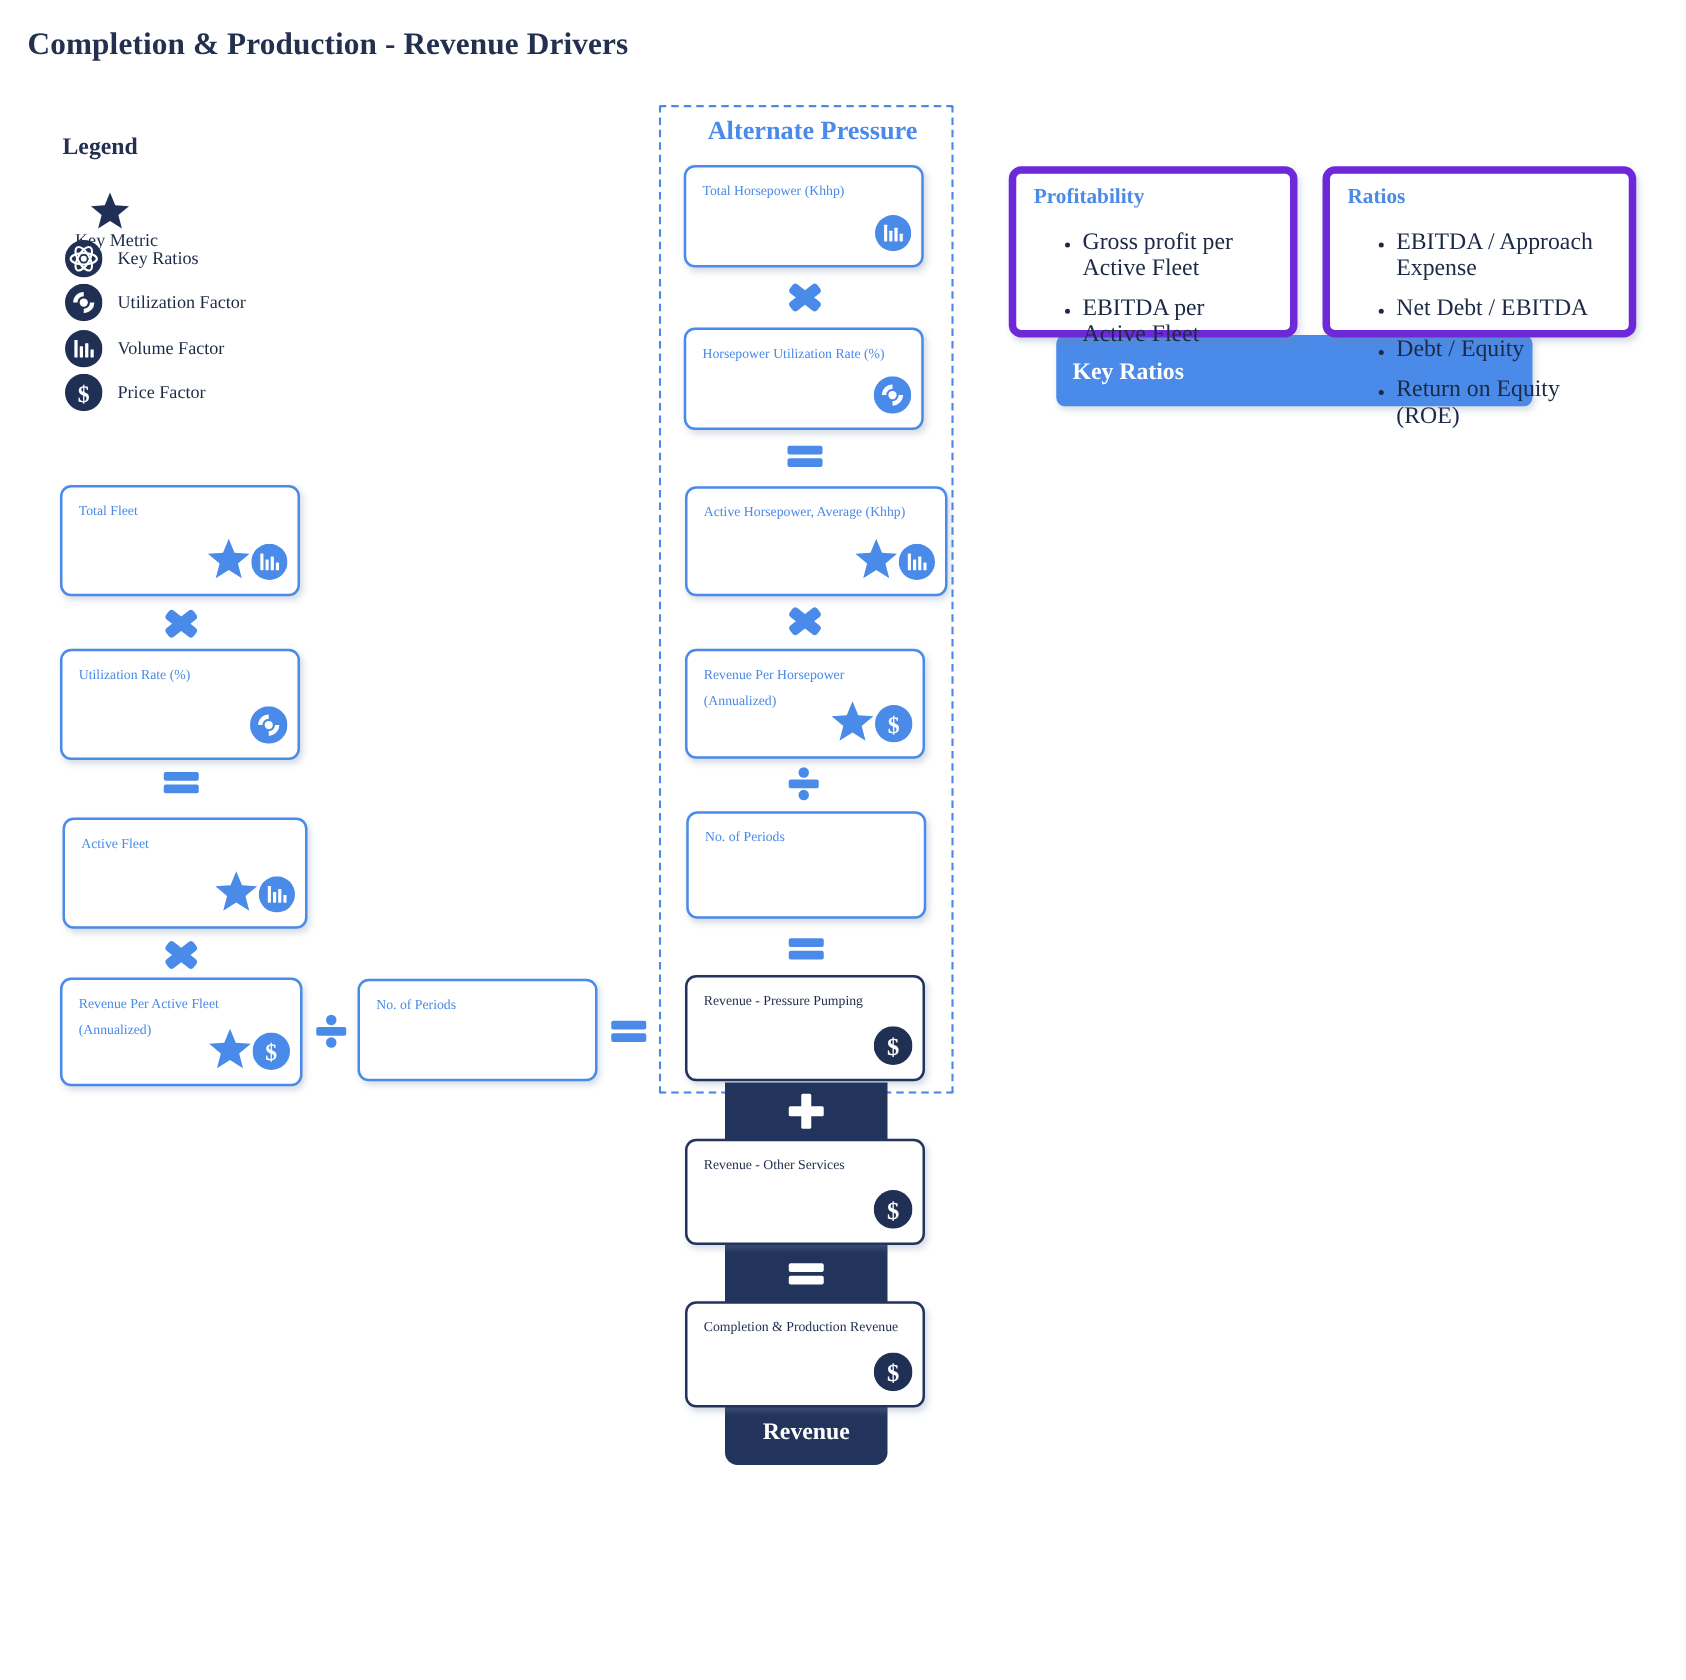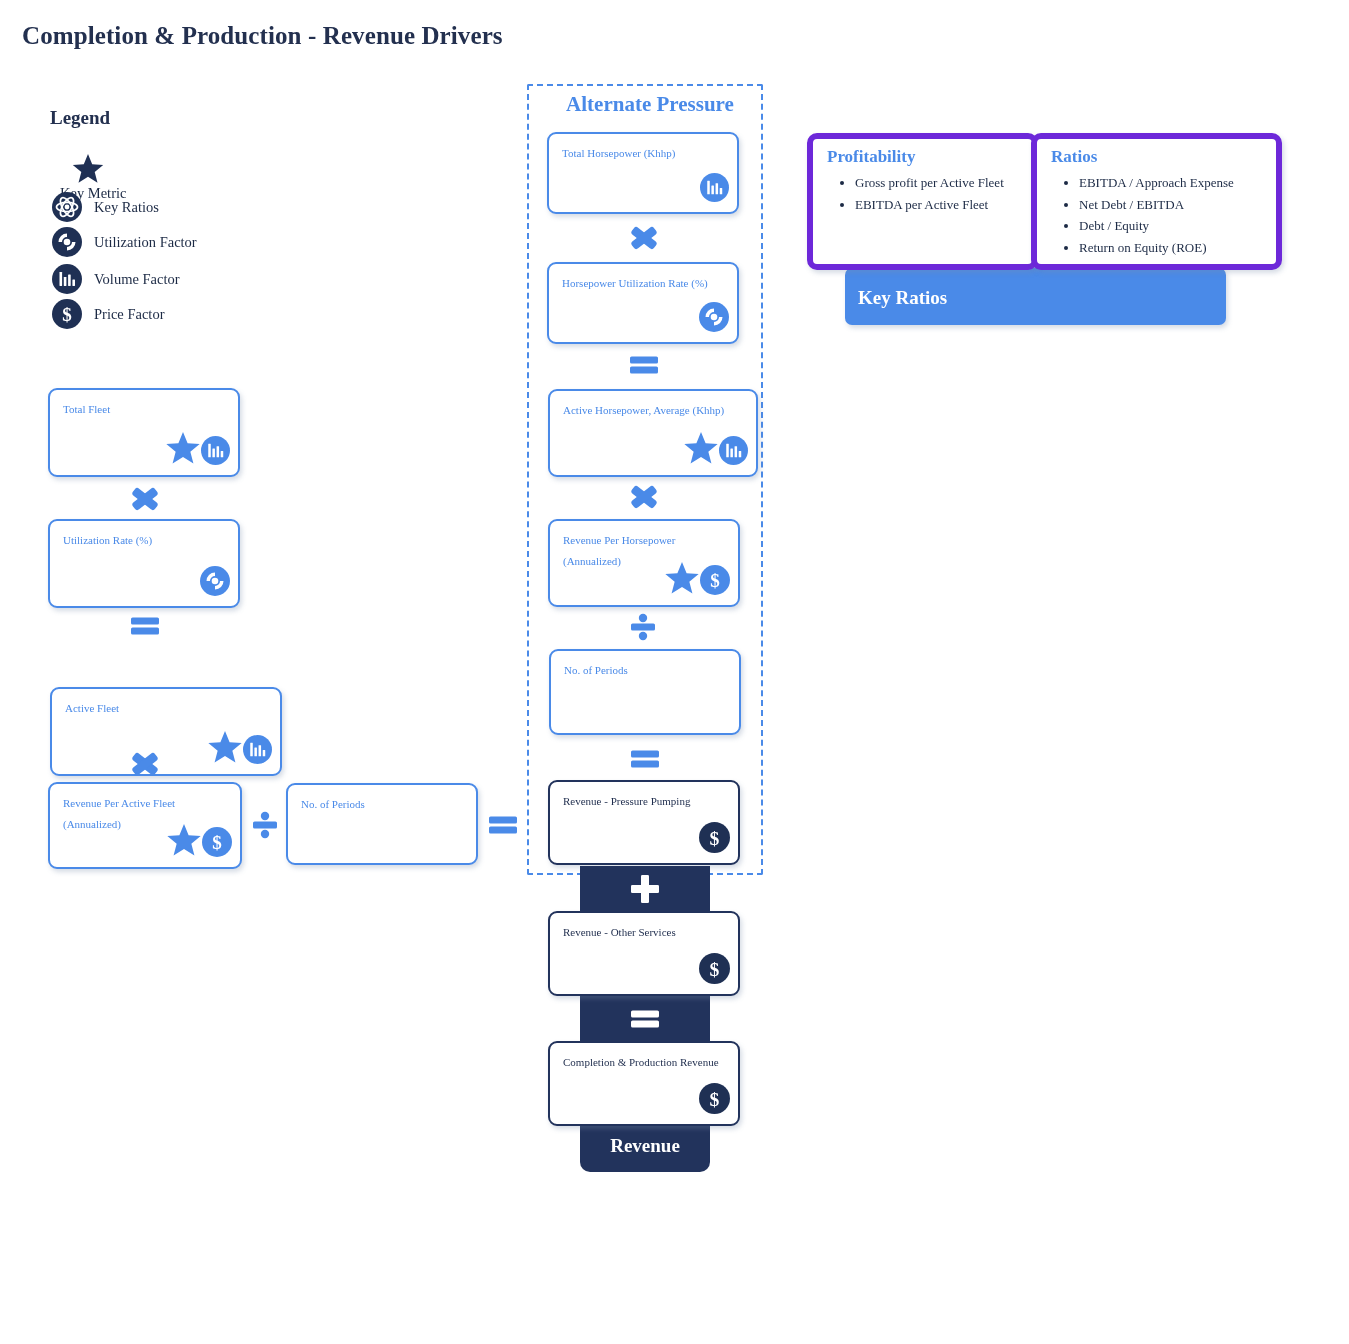--- a/index.html
+++ b/index.html
@@ -103,22 +103,22 @@
     font-family:"Liberation Serif", serif;
     font-size:17px;font-weight:bold;color:#4a8ae8;
   }
   .panel ul{
     position:absolute;left:16px;top:33px;right:8px;
     margin:0;padding-left:25px;
     list-style:disc;
   }
   .panel ul li{
     font-family:"Liberation Serif", serif;
-    font-size:13px;line-height:20.5px;color:#1c2a45;
-    margin:1px;padding:0;
+    font-size:19px;line-height:20.5px;color:#1c2a45;
+    margin:12px;padding:0;
   }
   .panel ul li::marker{color:#1c2a45;font-size:14px;}
 </style>
 </head>
 <body>
 
 <div id="stage">
 
   <div class="title">Completion &amp; Production - Revenue Drivers</div>
 
@@ -232,21 +232,21 @@
 
   <div class="op" style="left:128px;top:613px;width:34px;height:26px;">
     <svg width="32" height="20" viewBox="0 0 32 20">
         <g fill="#4a8ae8">
           <rect x="2" y="1.5" width="28" height="7" rx="1.6"></rect>
           <rect x="2" y="11.5" width="28" height="7" rx="1.6"></rect>
         </g>
       </svg>
   </div>
 
-  <div class="node" style="left:50px;top:687px;width:232px;height:89px;">
+  <div class="node" style="left:50px;top:654px;width:196px;height:89px;">
     <div class="lbl">Active Fleet</div>
     <div class="icons">
       <span class="ico">
         <svg width="36" height="34" viewBox="0 0 32 31">
             <polygon points="16,1 20.2,11.2 31.2,11.9 22.7,19 25.5,29.7 16,23.7 6.5,29.7 9.3,19 0.8,11.9 11.8,11.2" fill="#4a8ae8"></polygon>
           </svg>
       </span>
       <span class="ico">
         <svg width="29" height="29" viewBox="0 0 30 30">
             <circle cx="15" cy="15" r="15" fill="#4a8ae8"></circle>
@@ -494,21 +494,21 @@
   <div class="kr-band-label">Key Ratios</div>
 
   <div class="panel" style="left:807px;top:133px;width:231px;height:137px;">
     <div class="panel-title">Profitability</div>
     <ul>
       <li>Gross profit per Active Fleet</li>
       <li>EBITDA per Active Fleet</li>
     </ul>
   </div>
 
-  <div class="panel" style="left:1031px;top:133px;width:251px;height:137px;text-decoration:underline;">
+  <div class="panel" style="left:1058px;top:133px;width:251px;height:137px;text-decoration:underline;">
     <div class="panel-title">Ratios</div>
     <ul>
       <li>EBITDA / Approach Expense</li>
       <li>Net Debt / EBITDA</li>
       <li>Debt / Equity</li>
       <li>Return on Equity (ROE)</li>
     </ul>
   </div>
 
 </div>

